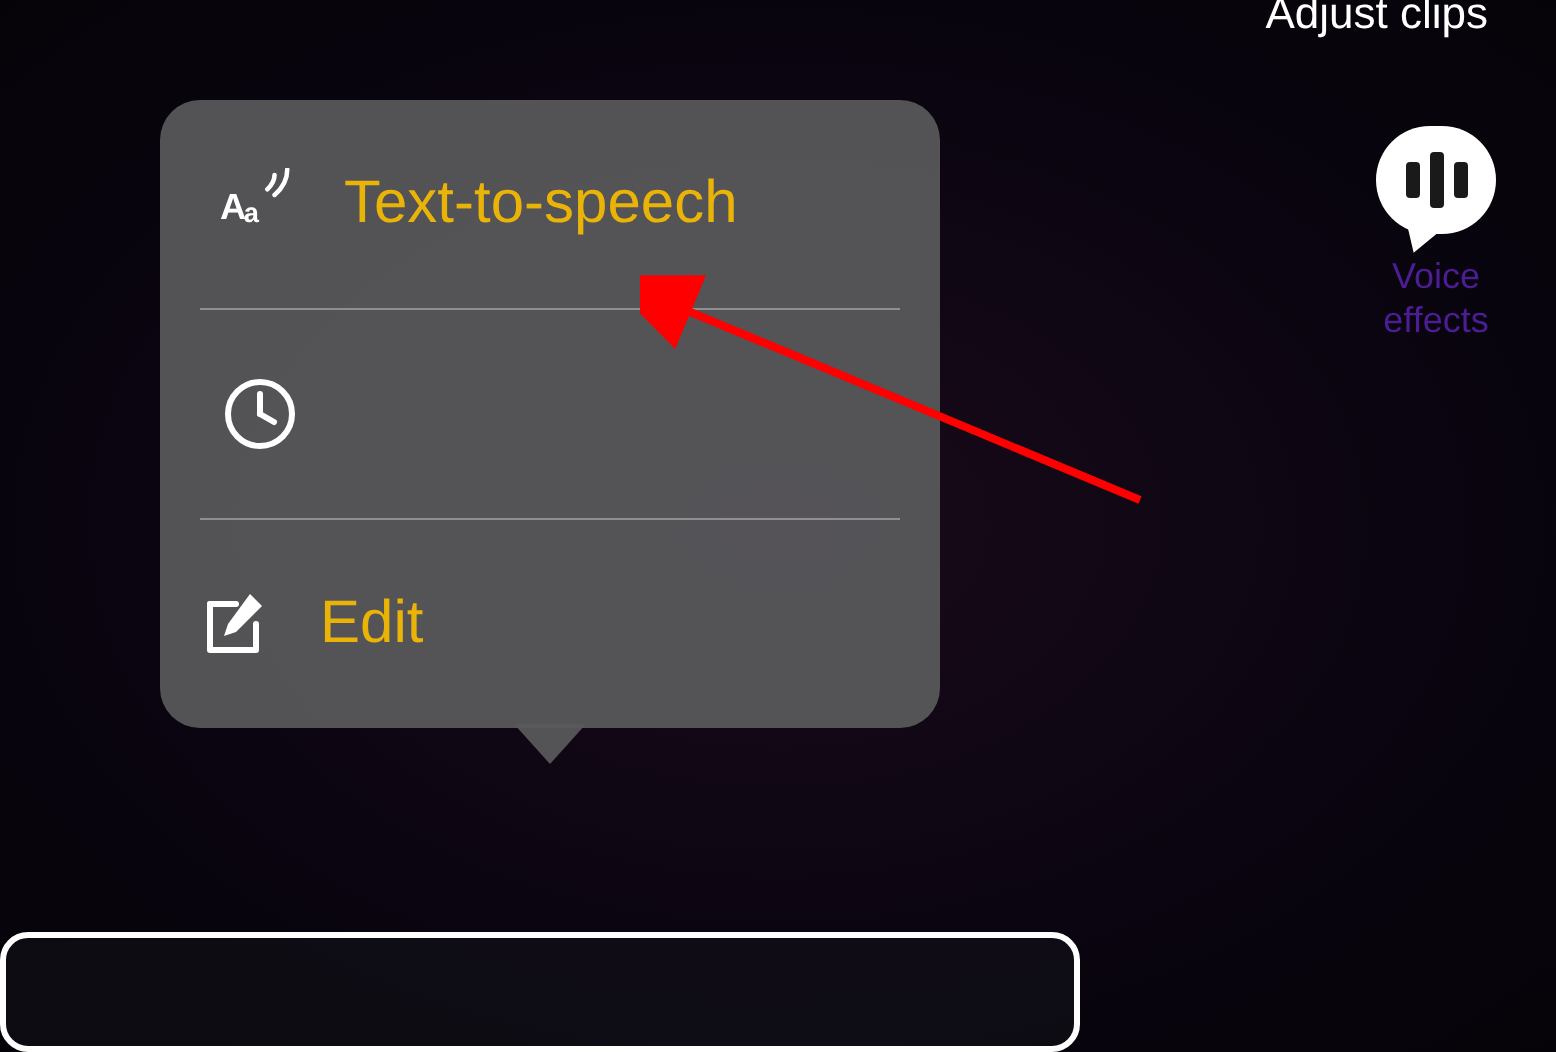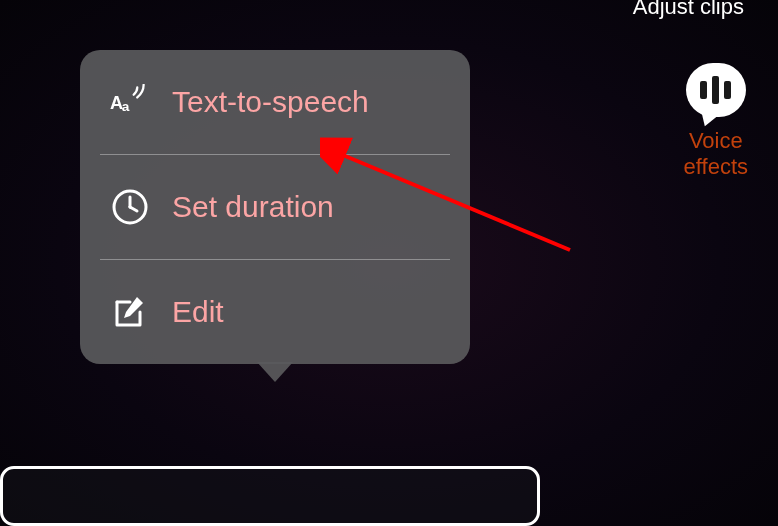--- a/index.html
+++ b/index.html
@@ -25,22 +25,22 @@
       gap: 30px;
     }
     .sidebar-item {
       display: flex;
       flex-direction: column;
       align-items: center;
       gap: 8px;
       cursor: pointer;
     }
     .sidebar-label {
-      color: #c2410c;
-      font-size: 22px;
+      color: #4c1d95;
+      font-size: 18px;
       font-weight: 500;
       text-align: center;
       line-height: 1.2;
     }
     .sidebar-label-multiline {
       white-space: pre-line;
     }
     .icon-circle {
       width: 60px;
       height: 60px;
@@ -110,24 +110,24 @@
       cursor: pointer;
     }
     .popup-item:not(:last-child) {
       border-bottom: 1px solid rgba(255,255,255,0.35);
       margin-left: 20px;
       margin-right: 20px;
       padding-left: 10px;
       padding-right: 10px;
     }
     .popup-item:last-child {
-      padding-left: 30px;
+      padding-left: 18px;
     }
     .popup-label {
-      color: #fca5a5;
+      color: #eab308;
       font-size: 30px;
       font-weight: 500;
     }
     .popup-icon {
       width: 40px;
       height: 40px;
       display: flex;
       align-items: center;
       justify-content: center;
       flex-shrink: 0;
@@ -194,21 +194,20 @@
   </div>
 
   <div class="popup-item">
     <div class="popup-icon">
       <svg width="38" height="38" viewBox="0 0 38 38">
         <circle cx="19" cy="19" r="16" stroke="#ffffff" stroke-width="3" fill="none"></circle>
         <line x1="19" y1="19" x2="19" y2="9" stroke="#ffffff" stroke-width="3" stroke-linecap="round"></line>
         <line x1="19" y1="19" x2="26" y2="23" stroke="#ffffff" stroke-width="3" stroke-linecap="round"></line>
       </svg>
     </div>
-    <div class="popup-label">Set duration</div>
   </div>
 
   <div class="popup-item">
     <div class="popup-icon">
       <svg width="36" height="36" viewBox="0 0 36 36">
         <path d="M 5 8 L 5 31 L 28 31 L 28 18" stroke="#ffffff" stroke-width="3" fill="none" stroke-linecap="round" stroke-linejoin="round"></path>
         <path d="M 5 8 L 18 8" stroke="#ffffff" stroke-width="3" fill="none" stroke-linecap="round"></path>
         <path d="M 25 3 L 31 9 L 18 22 L 12 24 L 14 18 Z" fill="#ffffff"></path>
       </svg>
     </div>

